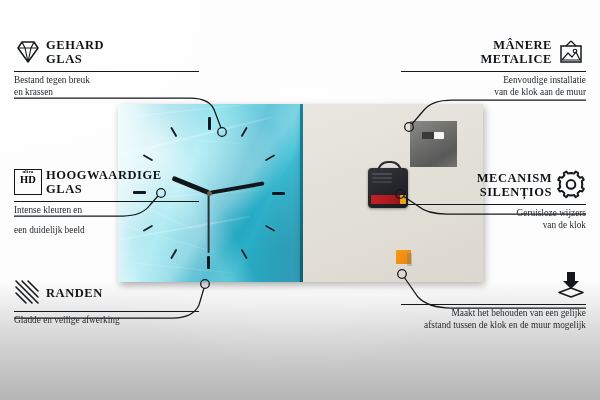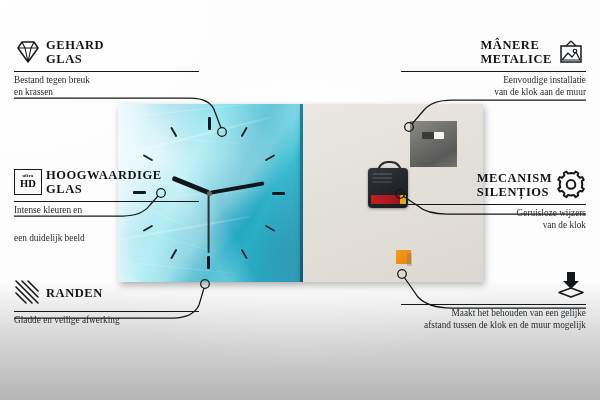--- a/index.html
+++ b/index.html
@@ -86,25 +86,25 @@
   .co-head{display:flex;align-items:center;gap:4px;}
   .co-title{font-size:12.5px;line-height:14px;letter-spacing:.55px;color:#111417;font-weight:700;}
   .co-rule{height:1.4px;background:#14181b;margin-top:3px;}
   .co-desc{font-size:9.3px;line-height:11.6px;color:#262b2f;margin-top:3px;}
   .ico{flex:0 0 auto;color:#14181b;display:block;}
 
   .left .co-head{justify-content:flex-start;}
   .left .co-title{text-align:left;}
   .left .co-desc{text-align:left;}
   .right .co-head{justify-content:flex-end;}
-  .right .co-title{text-align:left;}
+  .right .co-title{text-align:right;}
   .right .co-desc{text-align:right;}
 
   .hd-badge{width:26px;height:24px;border:1.6px solid #14181b;display:flex;flex-direction:column;
-    align-items:center;justify-content:center;line-height:1;}
+    align-items:center;line-height:1;}
   .hd-badge .u{font-size:4.6px;letter-spacing:.3px;font-weight:700;}
   .hd-badge .h{font-size:10.5px;font-weight:700;letter-spacing:.2px;margin-top:.5px;}
 </style>
 </head>
 <body>
 
 <div id="stage">
 
   <div class="bg-base"></div>
   <div class="bg-topleft"></div>
@@ -232,21 +232,21 @@
         <span class="u">ultra</span>
         <span class="h">HD</span>
       </div>
       <div>
         <div class="co-title">HOOGWAARDIGE</div>
         <div class="co-title">GLAS</div>
       </div>
     </div>
     <div class="co-rule" style="width:185px;margin-top:5px;"></div>
     <div class="co-desc">Intense kleuren en</div>
-    <div class="co-desc" style="margin-top:16px">een duidelijk beeld</div>
+    <div class="co-desc" style="margin-top:8px">een duidelijk beeld</div>
   </div>
 
   <div class="callout left" style="left:14px;top:279px;width:185px;">
     <div class="co-head">
       <svg class="ico" width="28" height="27" viewBox="0 0 28 27">
         <path d="M2,2 L24,24 M8,2 L24,18 M14,2 L24,12 M2,8 L18,24 M2,14 L12,24" fill="none" stroke="#14181b" stroke-width="1.6" stroke-linecap="round"></path>
       </svg>
       <div>
         <div class="co-title">RANDEN</div>
       </div>

